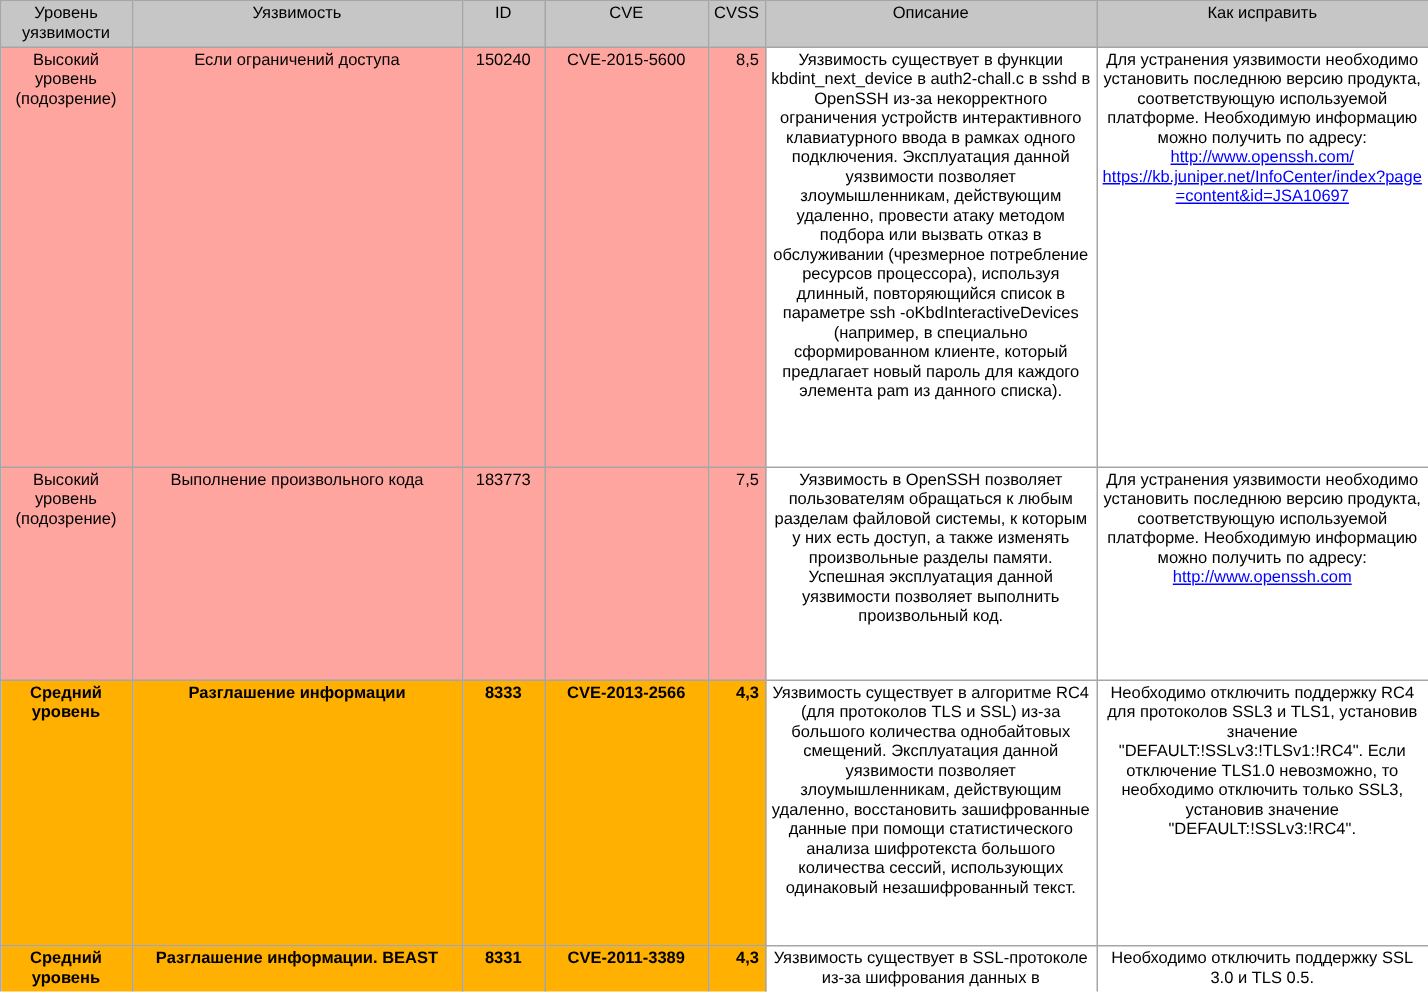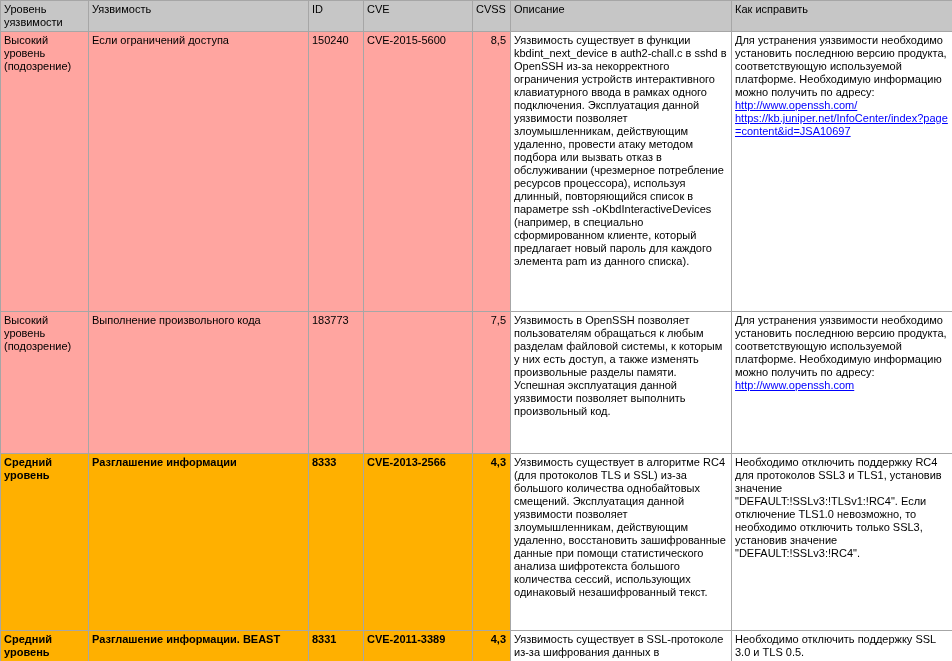--- a/index.html
+++ b/index.html
@@ -17,21 +17,21 @@
     color: #000000;
   }
   table {
     width: 952px;
     border-collapse: collapse;
     table-layout: fixed;
   }
   th, td {
     border: 1px solid #a6a6a6;
     vertical-align: top;
-    text-align: left;
+    text-align: center;
     padding: 2px 4px 2px 3px;
     overflow-wrap: break-word;
     font-weight: normal;
   }
   thead th {
     background: var(--header-bg, #c6c6c6);
     height: 26px;
   }
   tr.sev-high td.colored { background: var(--high-bg, #ffa5a0); margin-left: 40px; }
   tr.sev-medium td.colored { background: var(--medium-bg, #ffb000); font-weight: bold; }

